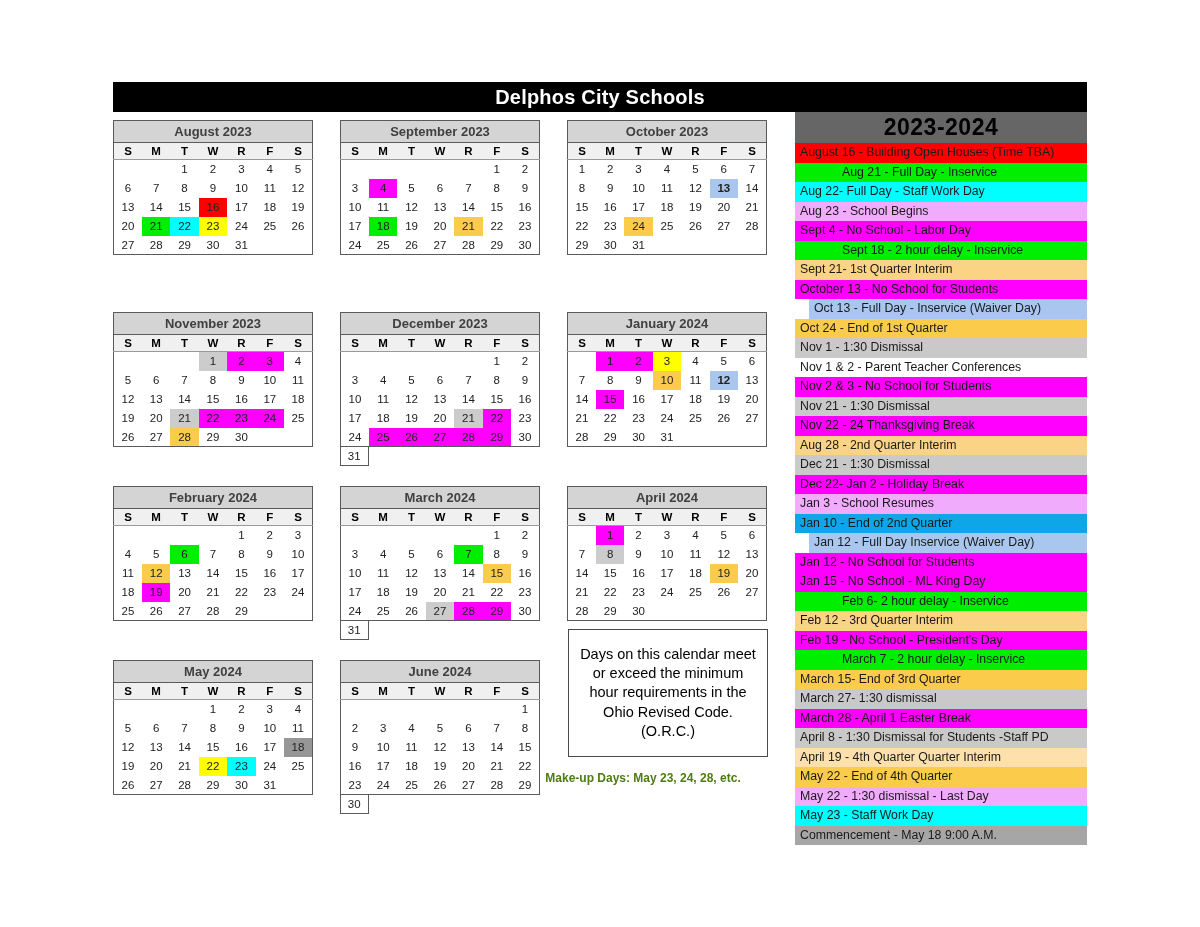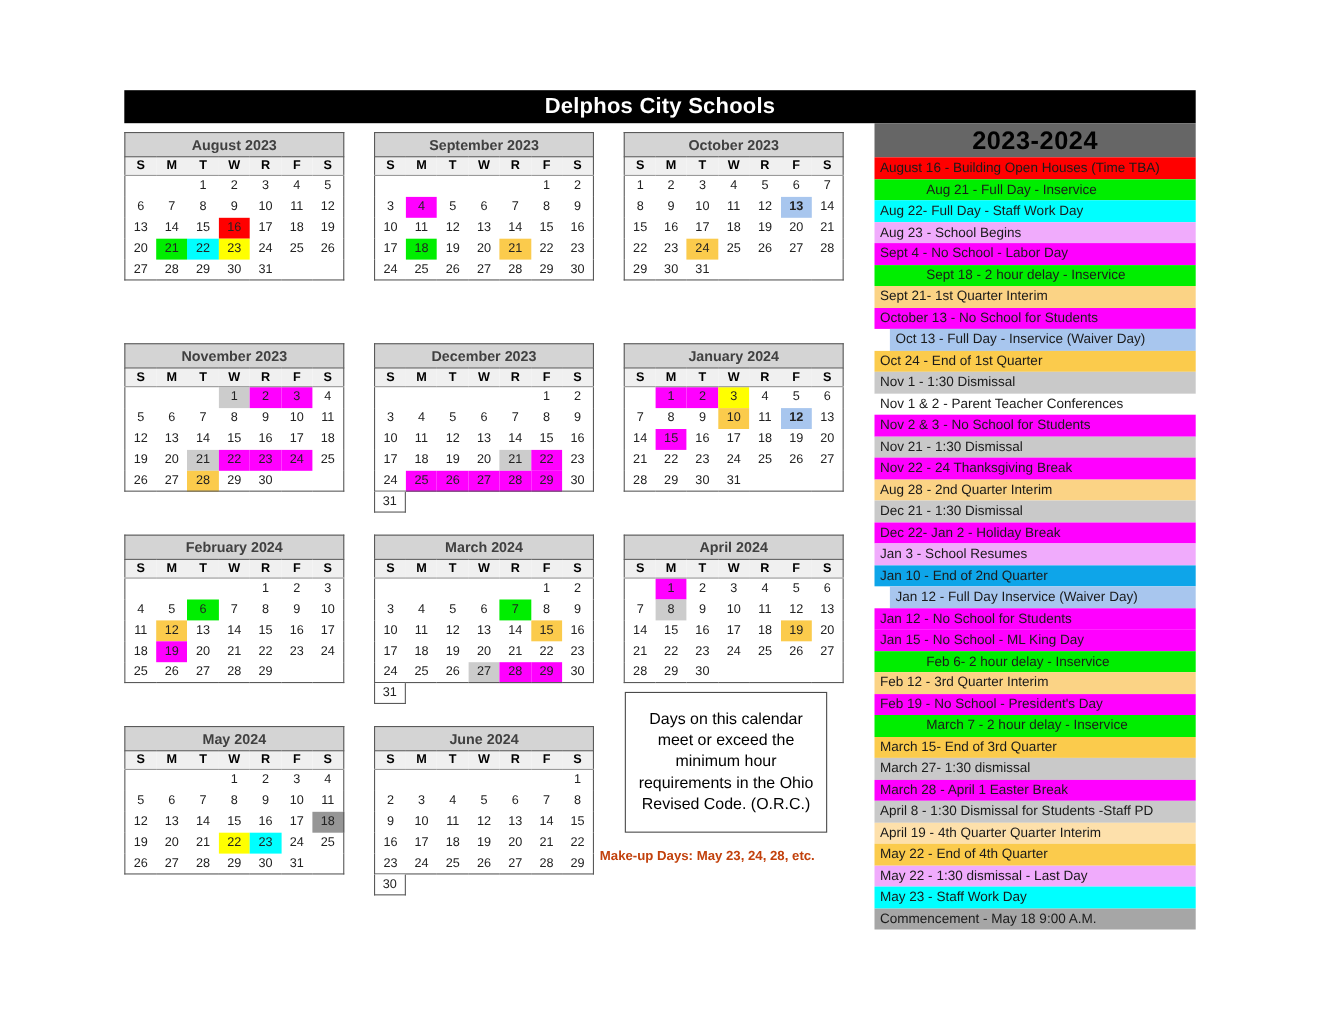--- a/index.html
+++ b/index.html
@@ -112,40 +112,40 @@
     text-align: center;
     line-height: 18px;
     background: #ffffff;
     margin-left: 0px;
   }
 
   
   #notes-box {
     position: absolute;
     left: 568px; top: 629px;
-    width: 184px; height: 128px;
+    width: 200px; height: 128px;
     border: 1px solid #4a4a4a;
     background: #ffffff;
     display: flex;
     align-items: center;
     justify-content: center;
     text-align: center;
     font-size: 14.5px;
     color: #000;
     line-height: 1.32;
     padding: 4px 8px;
   }
   #makeup-note {
     position: absolute;
     left: 513px; top: 771px;
     width: 260px;
     text-align: center;
     font-size: 12px;
     font-weight: bold;
-    color: #c2410c;
+    color: #4d7c0f;
   }
 
   
   #legend {
     position: absolute;
     left: 795px; top: 112px;
     width: 292px;
   }
   #legend-header {
     background: #666666;

